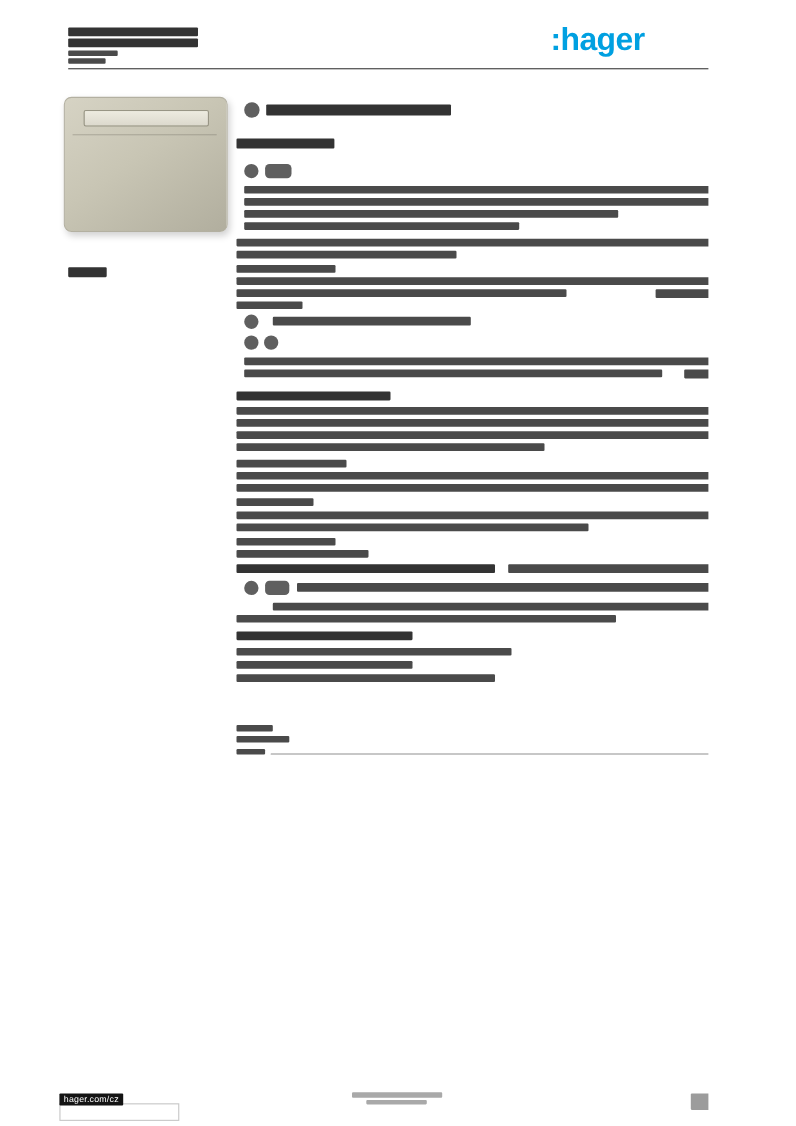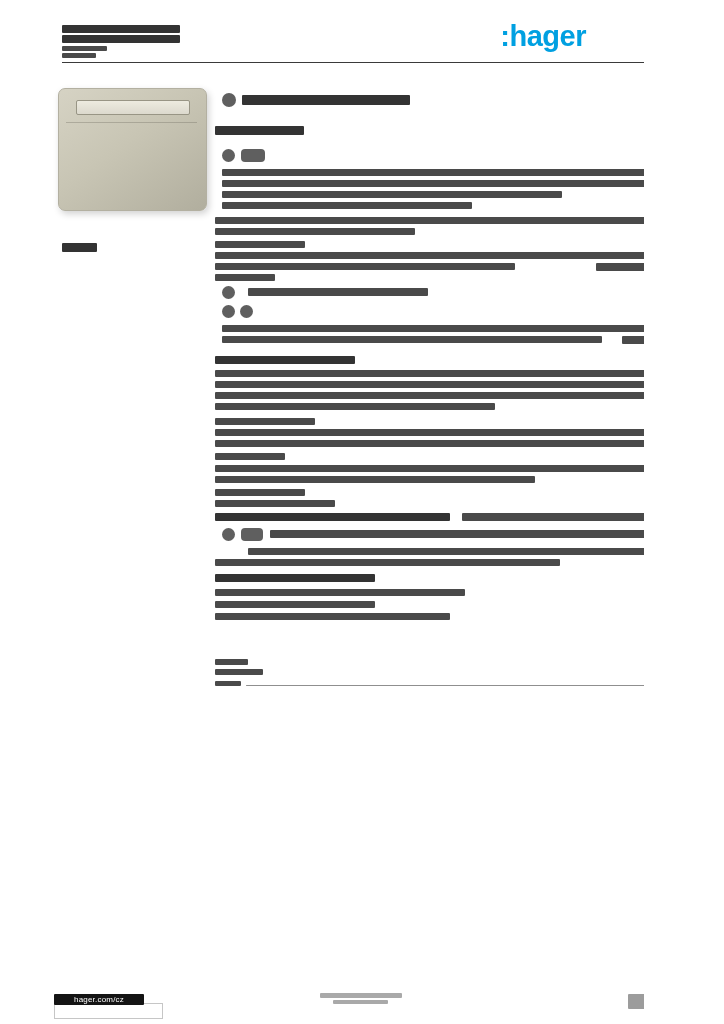--- a/index.html
+++ b/index.html
@@ -60,21 +60,21 @@
     background:rgba(110,107,95,0.35);
   }
   .site-badge{
     position:absolute;
     left:54px;
     top:994px;
     background:#141414;
     color:#ffffff;
     font-size:8px;
     line-height:11px;
-    padding:0 20px;
+    padding:0 4px;
     border-radius:1px;
     z-index:2;
     letter-spacing:0.2px;
   }
   .stamp-box{
     position:absolute;
     left:54px;
     top:1003px;
     width:107px;
     height:14px;

